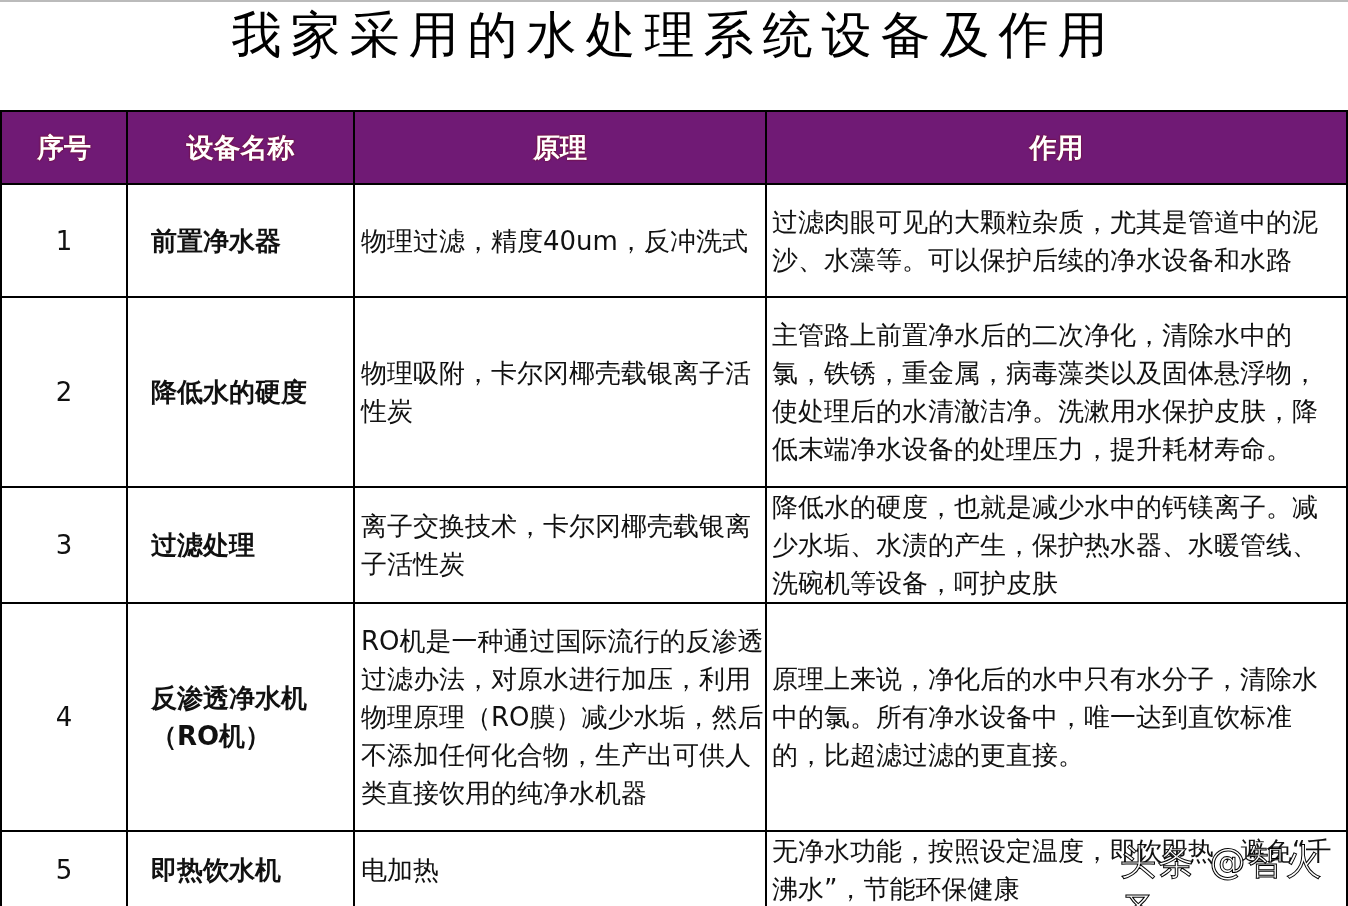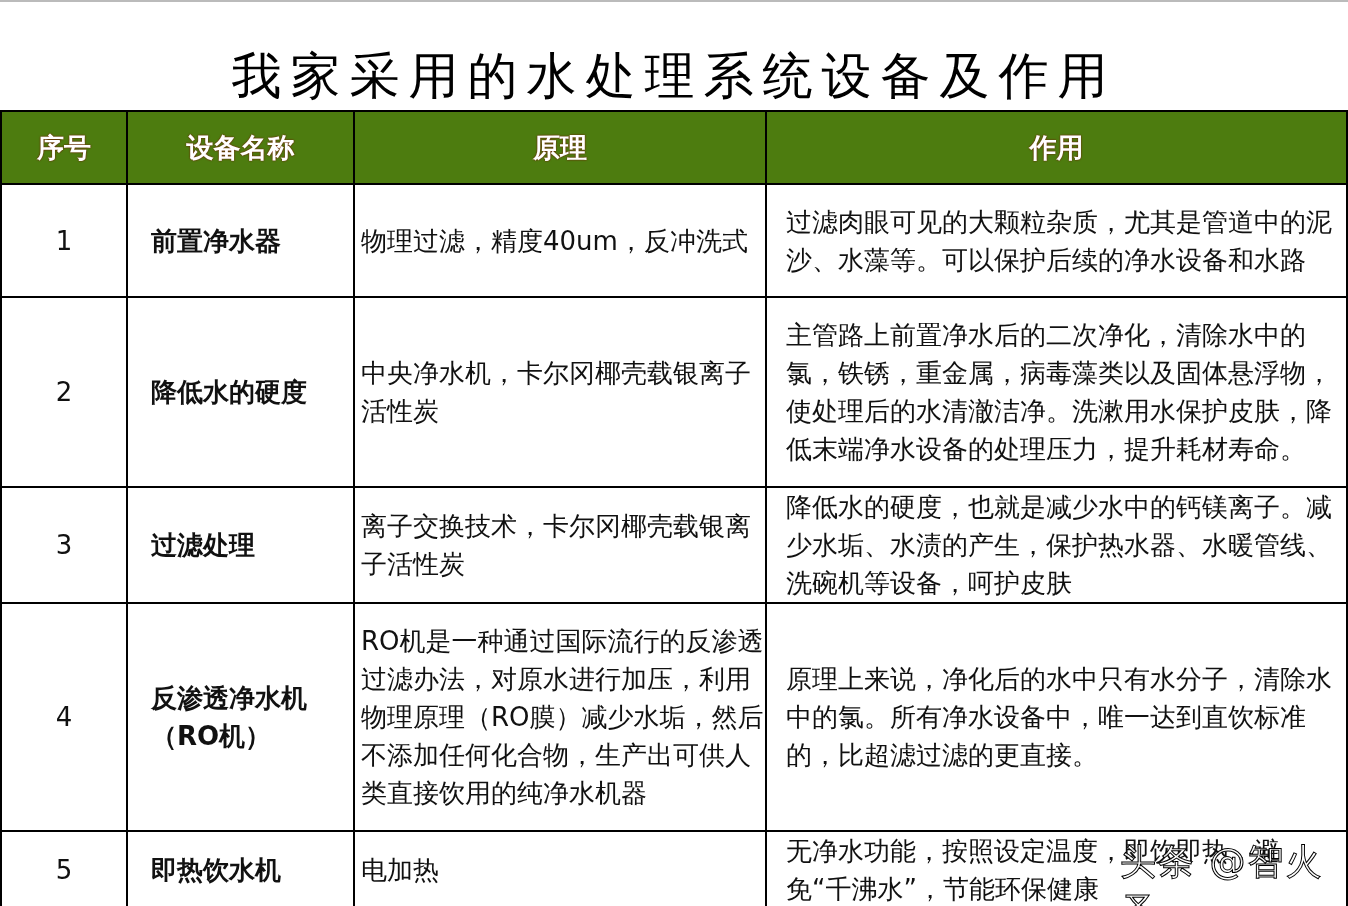--- a/index.html
+++ b/index.html
@@ -1,26 +1,26 @@
 <!DOCTYPE html>
 <html><head>
 <meta charset="utf-8">
 <style>
   html, body { margin: 0; padding: 0; background: #ffffff; }
   body { width: 1348px; height: 906px; position: relative; overflow: hidden; font-family: "DejaVu Sans", sans-serif; }
-  .title-wrap { position: absolute; left: 0; top: 0; width: 1348px; height: 110px; display: flex; align-items: flex-end; justify-content: center; border-top: 2px solid #bbb; box-sizing: border-box; }
+  .title-wrap { position: absolute; left: 0; top: 0; width: 1348px; height: 110px; display: flex; align-items: flex-start; justify-content: center; border-top: 2px solid #bbb; box-sizing: border-box; }
   .title { font-family: "DejaVu Serif", serif; font-size: 50px; letter-spacing: 9px; color: #000; font-weight: normal; }
   table { position: absolute; left: 0; top: 110px; border-collapse: collapse; table-layout: fixed; width: 1346px; }
   th, td { border: 2px solid #000; padding: 0; }
-  th { background: #4d7c0f; color: #fff; height: 71px; font-size: 27px; font-weight: bold; text-align: center; text-shadow: 0 0 2px #700; }
+  th { background: #701a75; color: #fff; height: 71px; font-size: 27px; font-weight: bold; text-align: center; text-shadow: 0 0 2px #700; }
   td { background: #fff; color: #111; font-size: 26px; line-height: 38px; vertical-align: middle; }
   td.num { text-align: center; }
   td.name { padding-left: 23px; font-weight: bold; }
   td.principle { padding-left: 6px; padding-right: 0; }
-  td.effect { padding-left: 19px; padding-right: 4px; margin-top: 28px; }
+  td.effect { padding-left: 5px; padding-right: 4px; margin-top: 28px; }
   col.c1 { width: 126px; } col.c2 { width: 227px; } col.c3 { width: 412px; } col.c4 { width: 581px; }
   .watermark { position: absolute; left: 1120px; top: 838px; font-size: 36px; color: rgba(255,255,255,0.85); -webkit-text-stroke: 1px #000; letter-spacing: 2px; pointer-events: none; }
 </style>
 </head>
 <body>
 
 <div class="title-wrap">
   <div class="title">我家采用的水处理系统设备及作用</div>
 </div>
 
@@ -42,21 +42,21 @@
   <tbody>
     <tr style="height:113px">
       <td class="num">1</td>
       <td class="name">前置净水器</td>
       <td class="principle">物理过滤，精度40um，反冲洗式</td>
       <td class="effect">过滤肉眼可见的大颗粒杂质，尤其是管道中的泥沙、水藻等。可以保护后续的净水设备和水路</td>
     </tr>
     <tr style="height:190px">
       <td class="num">2</td>
       <td class="name">降低水的硬度</td>
-      <td class="principle">中央净水机，卡尔冈椰壳载银离子活性炭</td>
+      <td class="principle">物理吸附，卡尔冈椰壳载银离子活性炭</td>
       <td class="effect">主管路上前置净水后的二次净化，清除水中的氯，铁锈，重金属，病毒藻类以及固体悬浮物，使处理后的水清澈洁净。洗漱用水保护皮肤，降低末端净水设备的处理压力，提升耗材寿命。</td>
     </tr>
     <tr style="height:114px">
       <td class="num">3</td>
       <td class="name">过滤处理</td>
       <td class="principle">离子交换技术，卡尔冈椰壳载银离子活性炭</td>
       <td class="effect">降低水的硬度，也就是减少水中的钙镁离子。减少水垢、水渍的产生，保护热水器、水暖管线、洗碗机等设备，呵护皮肤</td>
     </tr>
     <tr style="height:228px">
       <td class="num">4</td>

